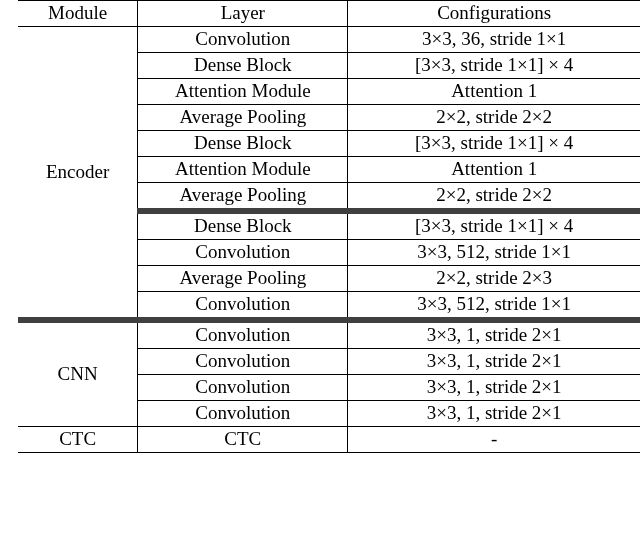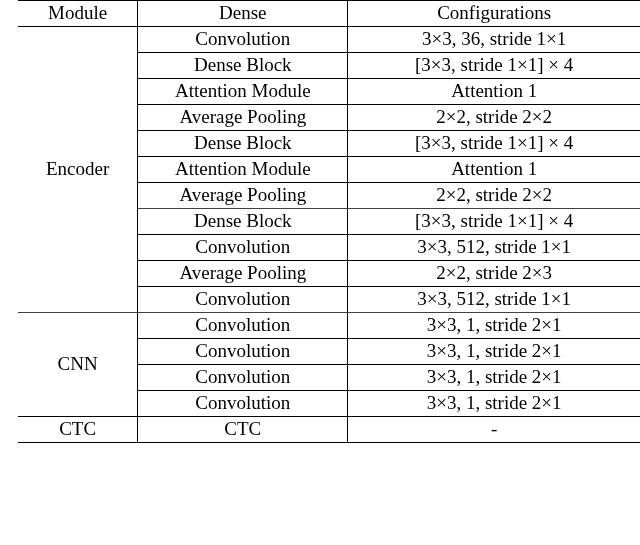--- a/index.html
+++ b/index.html
@@ -29,34 +29,34 @@
     white-space: nowrap;
   }
   
   .c0 { width: 96px; }
   .c1 { width: 186px; }
   .c2 { width: 270px; }
 
   
   .bt  { border-top: 1px solid #000; }
   .bb  { border-bottom: 1px solid #000; text-align: center; }
-  .bb2 { border-bottom: 1px solid #404040; }
+  .bb2 { border-bottom: 6px solid #404040; }
   .br  { border-right: 1px solid #000; }
 </style>
 </head>
 <body>
 <div class="page">
 
 
 <table>
 
   <tbody>
         <tr>
     <td class="c0 bt bb br">Module</td>
-    <td class="c1 bt bb br">Dense</td>
+    <td class="c1 bt bb br">Layer</td>
     <td class="c2 bt bb">Configurations</td>
   </tr>
 
   <tr>
     <td class="c0 br bb2" rowspan="11">Encoder</td>
     <td class="c1 bb br">Convolution</td>
     <td class="c2 bb">3×3, 36, stride 1×1</td>
   </tr>
   <tr>
     <td class="c1 bb br">Dense Block</td>

